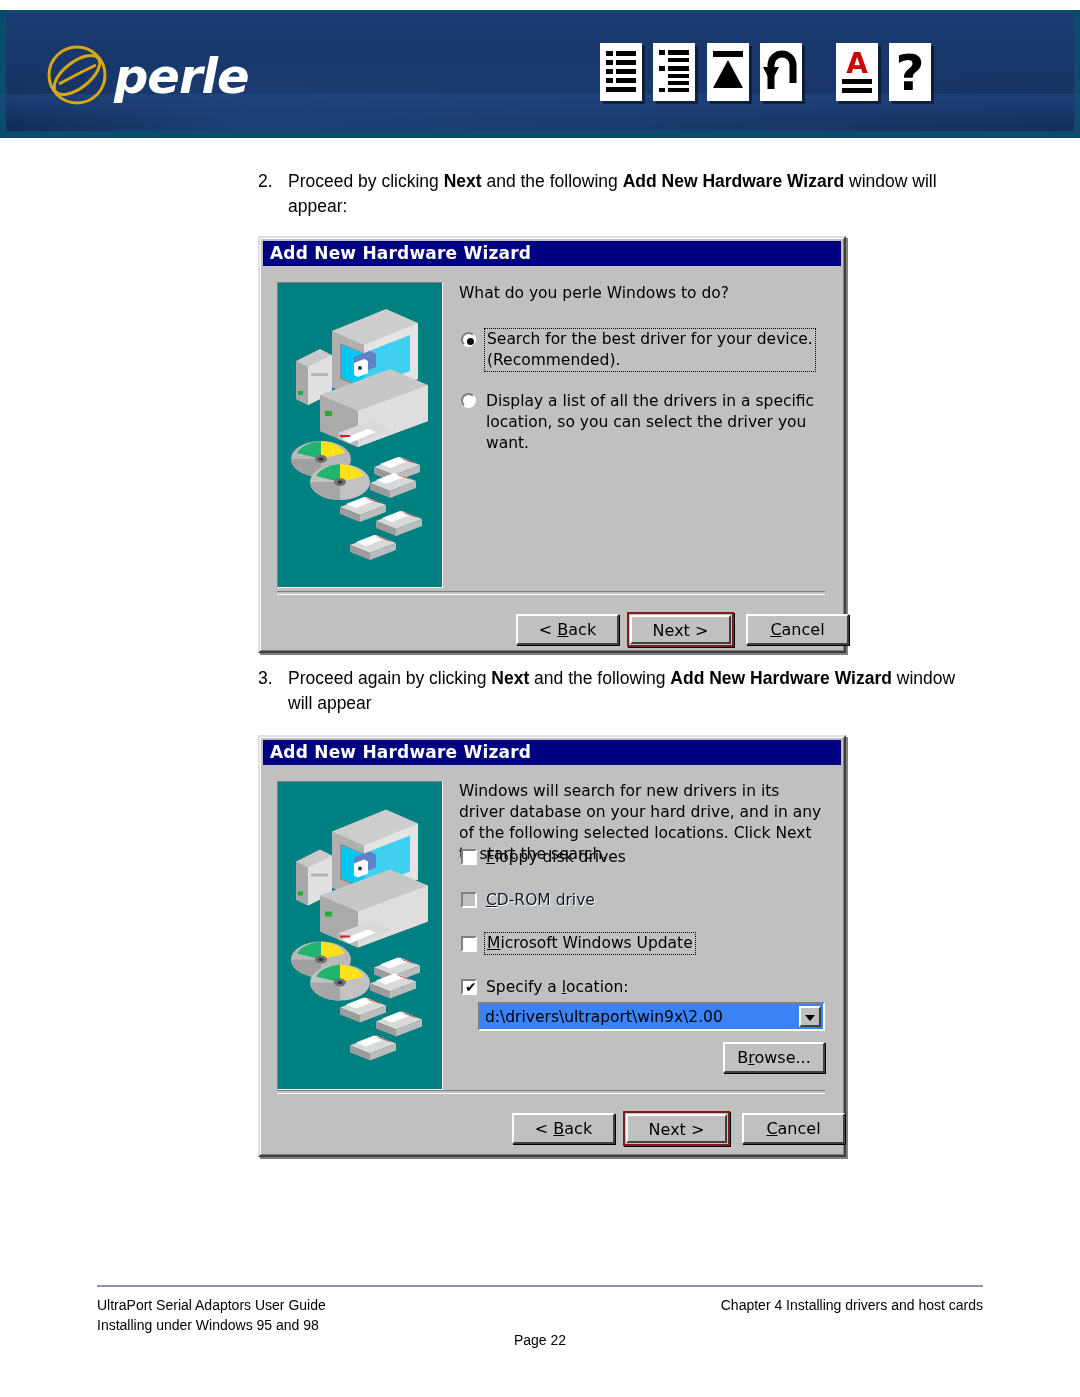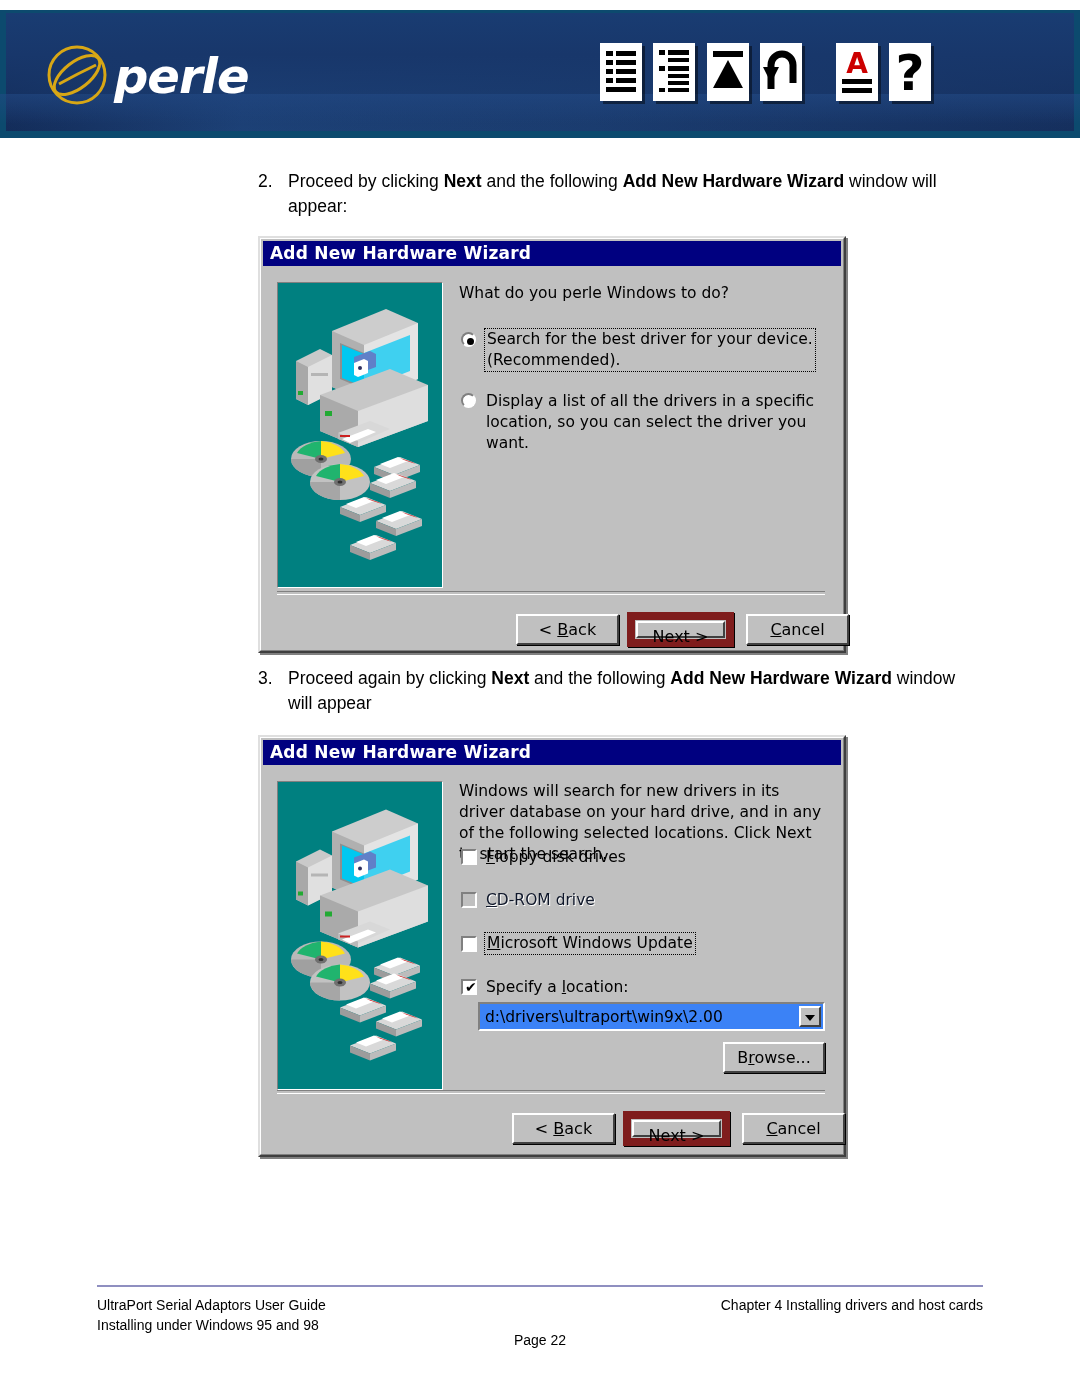--- a/index.html
+++ b/index.html
@@ -144,21 +144,21 @@
     border-top:2px solid #ffffff;border-left:2px solid #ffffff;
     border-right:2px solid #404040;border-bottom:2px solid #404040;
     box-shadow:1px 1px 0 #000;
     font-size:16px;
     text-align:center;
     color:#000;
     box-sizing:border-box;
     font-family:"DejaVu Sans", sans-serif;
   }
   .btn.default{
-    border:8px solid #7f1d1d;
+    border:2px solid #7f1d1d;
     padding:1px;
   }
   .btn.default .inner{
     width:100%;height:100%;
     background:#c0c0c0;
     border-top:2px solid #ffffff;border-left:2px solid #ffffff;
     border-right:2px solid #404040;border-bottom:2px solid #404040;
     box-sizing:border-box;
   }
 

